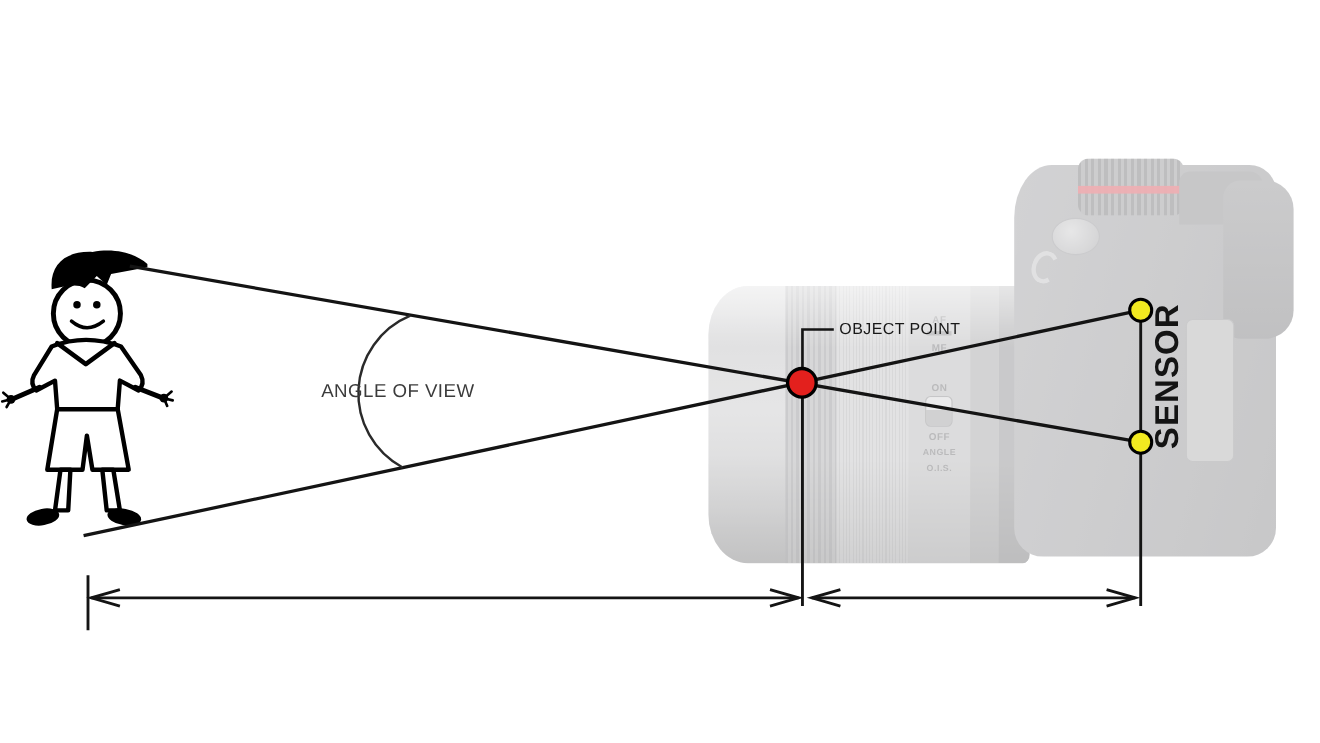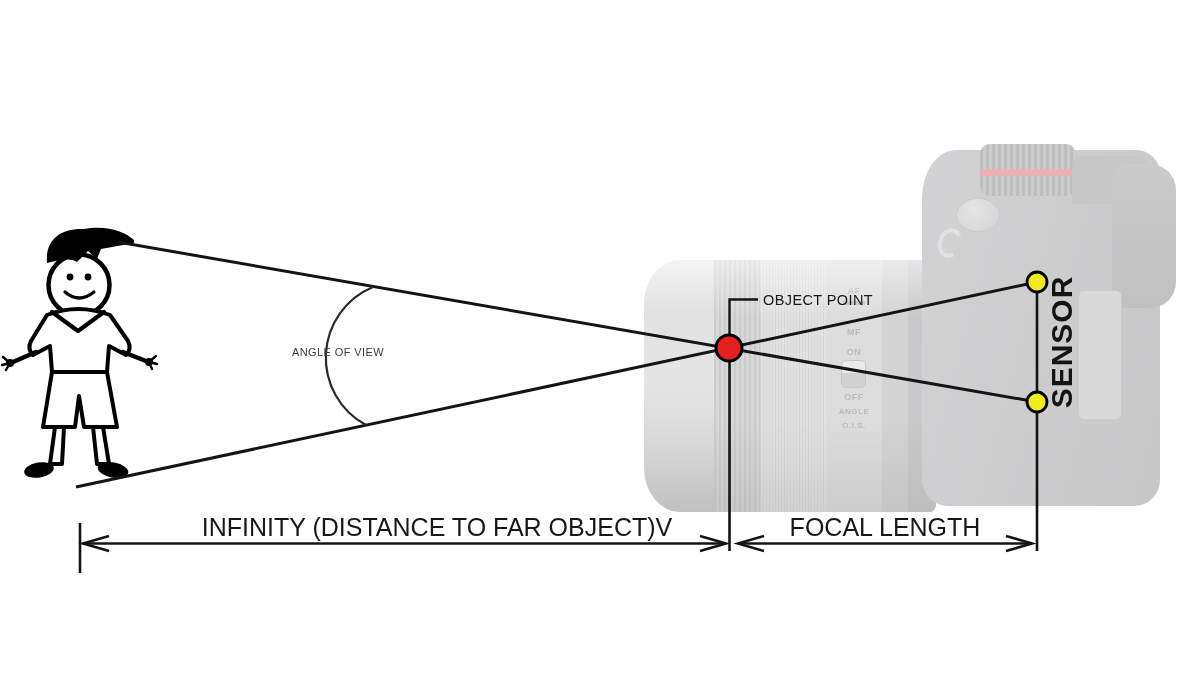--- a/index.html
+++ b/index.html
@@ -60,40 +60,40 @@
     background: radial-gradient(circle at 40% 35%, #c6c6c8, #929295); }
   .strap-hook { position: absolute; left: 16px; top: 78px; width: 24px; height: 30px;
     border: 4px solid #b9b9bb; border-radius: 50%; border-right-color: transparent;
     transform: rotate(18deg); }
 
   
   .diagram { position: absolute; left: 0; top: 0; }
 
   
   .lbl { position: absolute; line-height: 1; white-space: nowrap; color: #181818; }
-  .lbl-angle  { left: 292px; top: 347px; font-size: 11px; letter-spacing: .4px; color: #3b3b3b; }
+  .lbl-angle  { left: 292px; top: 347px; font-size: 17px; letter-spacing: .4px; color: #3b3b3b; }
   .lbl-nodal  { left: 763px; top: 293px; font-size: 14.5px; letter-spacing: .4px; }
   .lbl-sensor { left: 1062px; top: 342px; font-size: 30px; font-weight: 600; letter-spacing: 1px;
                 transform: translate(-50%,-50%) rotate(-90deg); color: #141414; }
   .lbl-infinity { left: 437px; top: 515px; font-size: 25px; transform: translateX(-50%); }
   .lbl-focal    { left: 885px; top: 515px; font-size: 25px; transform: translateX(-50%); }
 </style>
 </head>
 <body>
 
 <div class="canvas">
 
   <div class="camera">
     <div class="lens">
       <div class="sect l-ring-a"></div>
       <div class="sect l-ring-b"></div>
       <div class="sect l-panel">
         <div class="lens-text" style="top:27px">AF</div>
         <div class="af-bar"></div>
-        <div class="lens-text" style="top:68px">MF</div>
+        <div class="lens-text" style="top:52px">MF</div>
         <div class="lens-text" style="top:88px">ON</div>
         <div class="lens-switch"></div>
         <div class="lens-text" style="top:133px">OFF</div>
         <div class="lens-text pw" style="top:148px">ANGLE</div>
         <div class="lens-text pw" style="top:162px">O.I.S.</div>
       </div>
       <div class="sect l-rear1"></div>
       <div class="sect l-rear2"></div>
     </div>
     <div class="cam-body">
@@ -150,15 +150,13 @@
     </g>
 
     <circle cx="729" cy="348" r="13" fill="#e3201d" stroke="#000" stroke-width="3"></circle>
     <circle cx="1037" cy="282" r="10" fill="#f2ea20" stroke="#000" stroke-width="2.8"></circle>
     <circle cx="1037" cy="402" r="10" fill="#f2ea20" stroke="#000" stroke-width="2.8"></circle>
   </svg>
 
   <div class="lbl lbl-angle">ANGLE OF VIEW</div>
   <div class="lbl lbl-nodal">OBJECT POINT</div>
   <div class="lbl lbl-sensor">SENSOR</div>
-  <div class="lbl lbl-infinity">INFINITY (DISTANCE TO FAR OBJECT)V</div>
-  <div class="lbl lbl-focal">FOCAL LENGTH</div>
 </div>
 
 </body></html>

